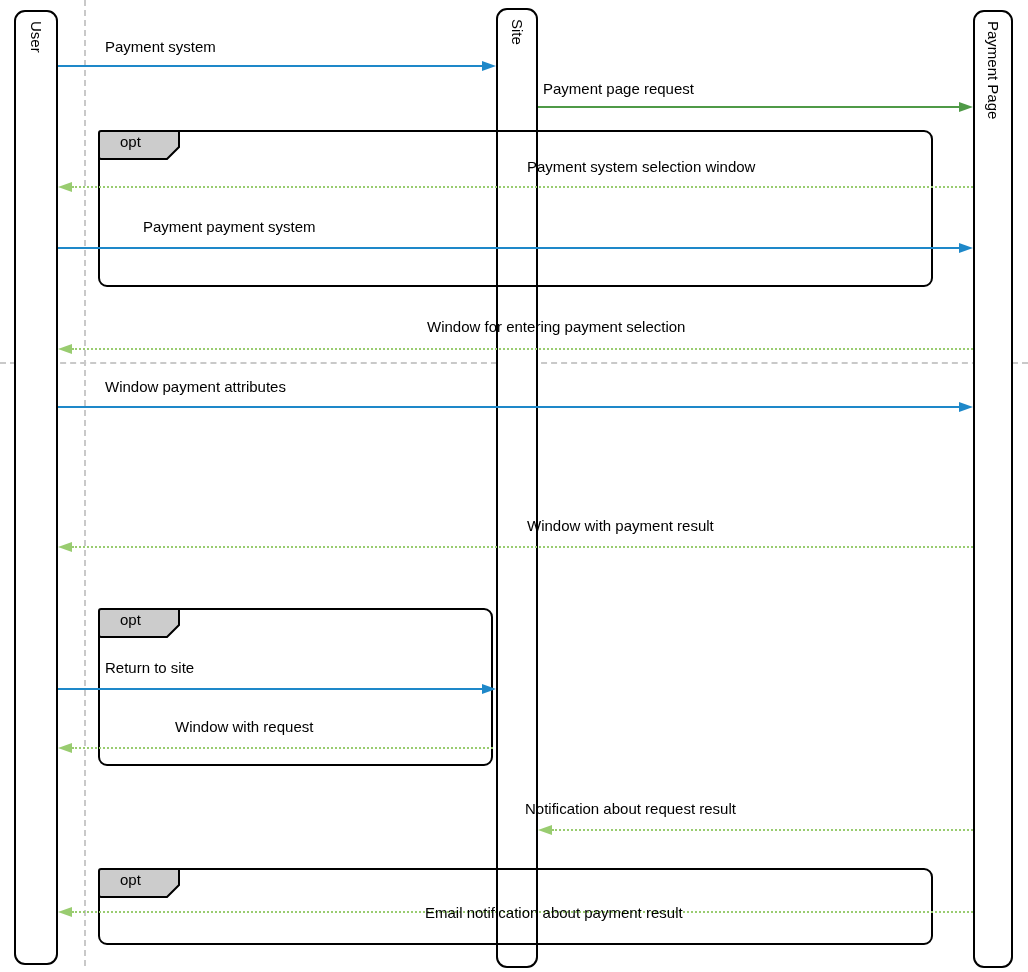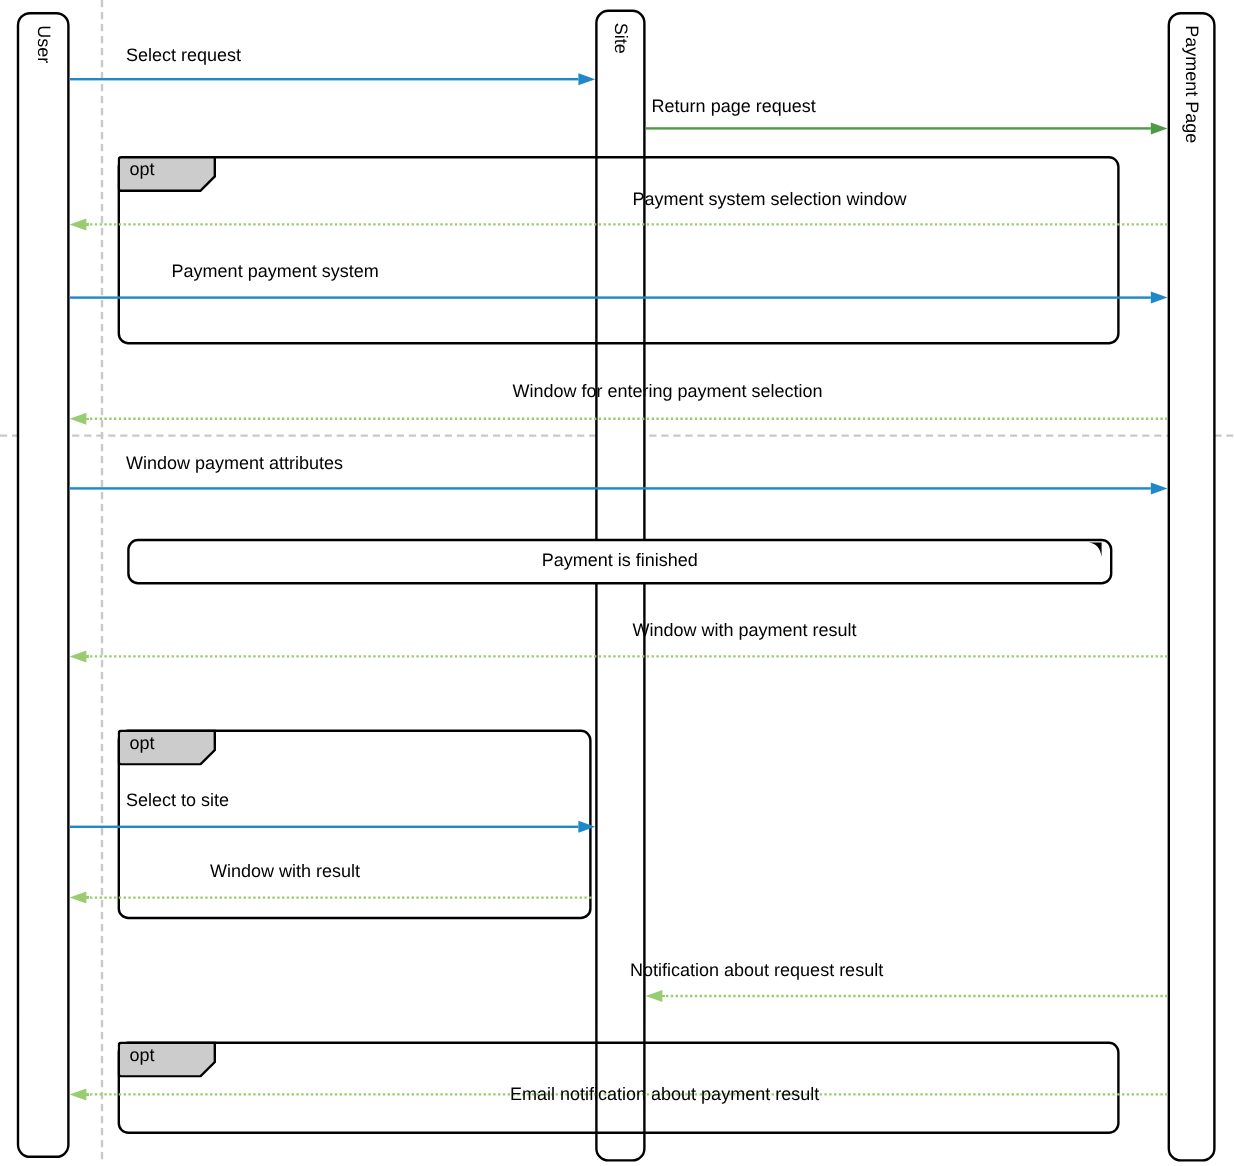--- a/index.html
+++ b/index.html
@@ -8,21 +8,21 @@
   
   .guide-v{position:absolute;left:84px;top:0;height:966px;width:0;border-left:2px dashed #c9c9c9;z-index:0;}
   .guide-h{position:absolute;left:0;top:362px;width:1028px;height:0;border-top:2px dashed #c9c9c9;z-index:0;}
   
   .lifeline{position:absolute;background:#fff;border:2px solid #000;border-radius:11px;z-index:1;box-sizing:border-box;}
   .lifeline-label{position:absolute;top:9px;left:50%;transform:translateX(-50%);
                   writing-mode:vertical-rl;text-orientation:mixed;font-size:15px;white-space:nowrap;}
   
   .frame{position:absolute;border:2px solid #000;border-radius:9px;z-index:2;box-sizing:border-box;}
   .frame-tab{position:absolute;left:-2px;top:-2px;width:82px;height:30px;}
-  .tab-text{position:absolute;left:10px;top:3px;font-size:15px;}
+  .tab-text{position:absolute;left:22px;top:3px;font-size:15px;}
   
   .note{position:absolute;background:#fff;border:2px solid #000;border-radius:9px;z-index:2;
         text-align:center;font-size:15px;line-height:34px;box-sizing:border-box;}
   .note-fold{position:absolute;right:5px;top:0;}
   
   .msg{display:contents;}
   .msg-label{position:absolute;font-size:15px;white-space:nowrap;z-index:3;}
   .msg-label.right{text-align:left;}
   .line{position:absolute;height:0;z-index:2;}
   .line.blue{border-top:2px solid #1e88c9;}
@@ -77,37 +77,31 @@
   <div class="frame" style="left:98px;top:868px;width:835px;height:77px">
     <div class="frame-tab">
       <svg width="82" height="30" viewBox="0 0 82 30">
         <path d="M3 1 H81 V17 L69 29 H3 Q1 29 1 27 V3 Q1 1 3 1 Z" fill="#cccccc" stroke="#000" stroke-width="2"></path>
       </svg>
       <span class="tab-text">opt</span>
     </div>
   </div>
 
   
-  <div class="note" style="left:106px;top:449px;width:821px;height:38px">
-    <span>Payment is finished</span>
-    <svg class="note-fold" width="14" height="14" viewBox="0 0 14 14">
-      <path d="M1 1 C8 2 11 6 12 13 L12 1 Z" fill="#000"></path>
-    </svg>
-  </div>
 
   
   <div class="msg">
-    <div class="msg-label" style="left:105px;top:38px">Select request</div>
+    <div class="msg-label" style="left:105px;top:38px">Payment system</div>
     <div class="line blue" style="left:58px;top:65px;width:424px"></div>
     <div class="head head-r-blue" style="left:482px;top:61px"></div>
   </div>
 
   
   <div class="msg">
-    <div class="msg-label" style="left:543px;top:80px">Return page request</div>
+    <div class="msg-label" style="left:543px;top:80px">Payment page request</div>
     <div class="line green" style="left:538px;top:106px;width:421px"></div>
     <div class="head head-r-green" style="left:959px;top:102px"></div>
   </div>
 
   
   <div class="msg">
     <div class="msg-label right" style="left:527px;top:158px;width:400px">Payment system selection window</div>
     <div class="line dotgreen" style="left:72px;top:186px;width:901px"></div>
     <div class="head head-l-lt" style="left:58px;top:182px"></div>
   </div>
@@ -135,28 +129,28 @@
 
   
   <div class="msg">
     <div class="msg-label right" style="left:527px;top:517px;width:400px">Window with payment result</div>
     <div class="line dotgreen" style="left:72px;top:546px;width:901px"></div>
     <div class="head head-l-lt" style="left:58px;top:542px"></div>
   </div>
 
   
   <div class="msg">
-    <div class="msg-label" style="left:105px;top:659px">Select to site</div>
+    <div class="msg-label" style="left:105px;top:659px">Return to site</div>
     <div class="line blue" style="left:58px;top:688px;width:424px"></div>
     <div class="head head-r-blue" style="left:482px;top:684px"></div>
   </div>
 
   
   <div class="msg">
-    <div class="msg-label right" style="left:175px;top:718px;width:300px">Window with result</div>
+    <div class="msg-label right" style="left:175px;top:718px;width:300px">Window with request</div>
     <div class="line dotgreen" style="left:72px;top:747px;width:421px"></div>
     <div class="head head-l-lt" style="left:58px;top:743px"></div>
   </div>
 
   
   <div class="msg">
     <div class="msg-label right" style="left:525px;top:800px;width:400px">Notification about request result</div>
     <div class="line dotgreen" style="left:552px;top:829px;width:421px"></div>
     <div class="head head-l-lt" style="left:538px;top:825px"></div>
   </div>

